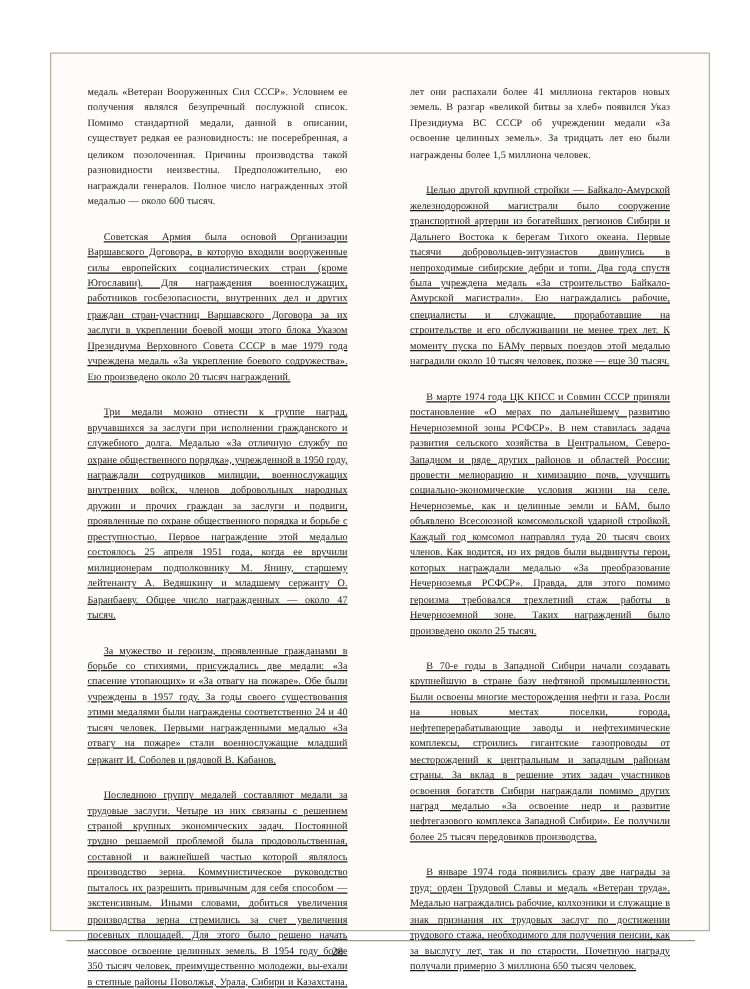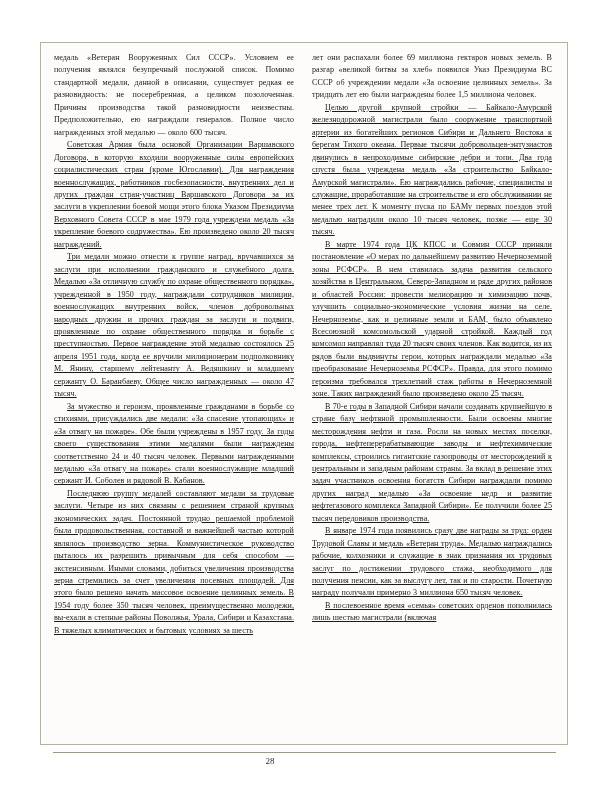--- a/index.html
+++ b/index.html
@@ -41,21 +41,21 @@
     gap: 18px;
     align-items: flex-start;
   }
 
   .col {
     width: 240px;
     flex: 0 0 240px;
   }
 
   .col p {
-    margin: 0;
+    margin: 16px;
     text-align: justify;
     text-justify: inter-word;
     font-size: 8.1px;
     line-height: 12.45px;
     color: #1b1b1b;
     letter-spacing: 0.04px;
     hyphens: manual;
     word-spacing: 0.2px;
   }
 
@@ -94,21 +94,21 @@
 
     <div class="col">
       <p>медаль «Ветеран Вооруженных Сил СССР». Условием ее получения являлся безупречный послужной список. Помимо стандартной медали, данной в описании, существует редкая ее разновидность: не посеребренная, а целиком позолоченная. Причины производства такой разновидности неизвестны. Предположительно, ею награждали генералов. Полное число награжденных этой медалью — около 600 тысяч.</p>
       <p class="indent">Советская Армия была основой Организации Варшавского Договора, в которую входили вооруженные силы европейских социалистических стран (кроме Югославии). Для награждения военнослужащих, работников госбезопасности, внутренних дел и других граждан стран-участниц Варшавского Договора за их заслуги в укреплении боевой мощи этого блока Указом Президиума Верховного Совета СССР в мае 1979 года учреждена медаль «За укрепление боевого содружества». Ею произведено около 20 тысяч награждений.</p>
       <p class="indent">Три медали можно отнести к группе наград, вручавшихся за заслуги при исполнении гражданского и служебного долга. Медалью «За отличную службу по охране общественного порядка», учрежденной в 1950 году, награждали сотрудников милиции, военнослужащих внутренних войск, членов добровольных народных дружин и прочих граждан за заслуги и подвиги, проявленные по охране общественного порядка и борьбе с преступностью. Первое награждение этой медалью состоялось 25 апреля 1951 года, когда ее вручили милиционерам подполковнику М. Янину, старшему лейтенанту А. Ведяшкину и младшему сержанту О. Баранбаеву. Общее число награжденных — около 47 тысяч.</p>
       <p class="indent">За мужество и героизм, проявленные гражданами в борьбе со стихиями, присуждались две медали: «За спасение утопающих» и «За отвагу на пожаре». Обе были учреждены в 1957 году. За годы своего существования этими медалями были награждены соответственно 24 и 40 тысяч человек. Первыми награжденными медалью «За отвагу на пожаре» стали военнослужащие младший сержант И. Соболев и рядовой В. Кабанов.</p>
       <p class="indent">Последнюю группу медалей составляют медали за трудовые заслуги. Четыре из них связаны с решением страной крупных экономических задач. Постоянной трудно решаемой проблемой была продовольственная, составной и важнейшей частью которой являлось производство зерна. Коммунистическое руководство пыталось их разрешить привычным для себя способом — экстенсивным. Иными словами, добиться увеличения производства зерна стремились за счет увеличения посевных площадей. Для этого было решено начать массовое освоение целинных земель. В 1954 году более 350 тысяч человек, преимущественно молодежи, вы-ехали в степные районы Поволжья, Урала, Сибири и Казахстана. В тяжелых климатических и бытовых условиях за шесть</p>
     </div>
 
     <div class="col">
-      <p>лет они распахали более 69 миллиона гектаров новых земель. В разгар «великой битвы за хлеб» появился Указ Президиума ВС СССР об учреждении медали «За освоение целинных земель». За тридцать лет ею были награждены более 1,5 миллиона человек.</p>
+      <p>лет они распахали более 41 миллиона гектаров новых земель. В разгар «великой битвы за хлеб» появился Указ Президиума ВС СССР об учреждении медали «За освоение целинных земель». За тридцать лет ею были награждены более 1,5 миллиона человек.</p>
       <p class="indent">Целью другой крупной стройки — Байкало-Амурской железнодорожной магистрали было сооружение транспортной артерии из богатейших регионов Сибири и Дальнего Востока к берегам Тихого океана. Первые тысячи добровольцев-энтузиастов двинулись в непроходимые сибирские дебри и топи. Два года спустя была учреждена медаль «За строительство Байкало-Амурской магистрали». Ею награждались рабочие, специалисты и служащие, проработавшие на строительстве и его обслуживании не менее трех лет. К моменту пуска по БАМу первых поездов этой медалью наградили около 10 тысяч человек, позже — еще 30 тысяч.</p>
       <p class="indent">В марте 1974 года ЦК КПСС и Совмин СССР приняли постановление «О мерах по дальнейшему развитию Нечерноземной зоны РСФСР». В нем ставилась задача развития сельского хозяйства в Центральном, Северо-Западном и ряде других районов и областей России: провести мелиорацию и химизацию почв, улучшить социально-экономические условия жизни на селе. Нечерноземье, как и целинные земли и БАМ, было объявлено Всесоюзной комсомольской ударной стройкой. Каждый год комсомол направлял туда 20 тысяч своих членов. Как водится, из их рядов были выдвинуты герои, которых награждали медалью «За преобразование Нечерноземья РСФСР». Правда, для этого помимо героизма требовался трехлетний стаж работы в Нечерноземной зоне. Таких награждений было произведено около 25 тысяч.</p>
       <p class="indent">В 70-е годы в Западной Сибири начали создавать крупнейшую в стране базу нефтяной промышленности. Были освоены многие месторождения нефти и газа. Росли на новых местах поселки, города, нефтеперерабатывающие заводы и нефтехимические комплексы, строились гигантские газопроводы от месторождений к центральным и западным районам страны. За вклад в решение этих задач участников освоения богатств Сибири награждали помимо других наград медалью «За освоение недр и развитие нефтегазового комплекса Западной Сибири». Ее получили более 25 тысяч передовиков производства.</p>
       <p class="indent">В январе 1974 года появились сразу две награды за труд: орден Трудовой Славы и медаль «Ветеран труда». Медалью награждались рабочие, колхозники и служащие в знак признания их трудовых заслуг по достижении трудового стажа, необходимого для получения пенсии, как за выслугу лет, так и по старости. Почетную награду получали примерно 3 миллиона 650 тысяч человек.</p>
       <p class="indent">В послевоенное время «семья» советских орденов пополнилась лишь шестью магистрали (включая</p>
     </div>
 
   </div>
 </div>
 

